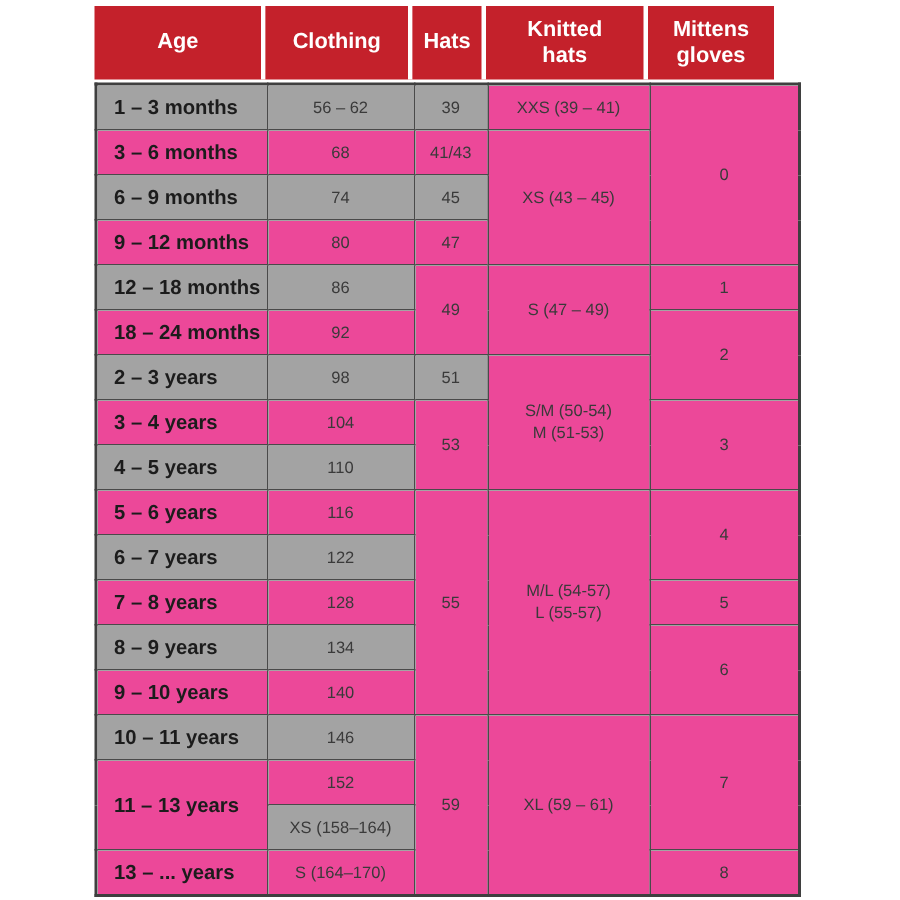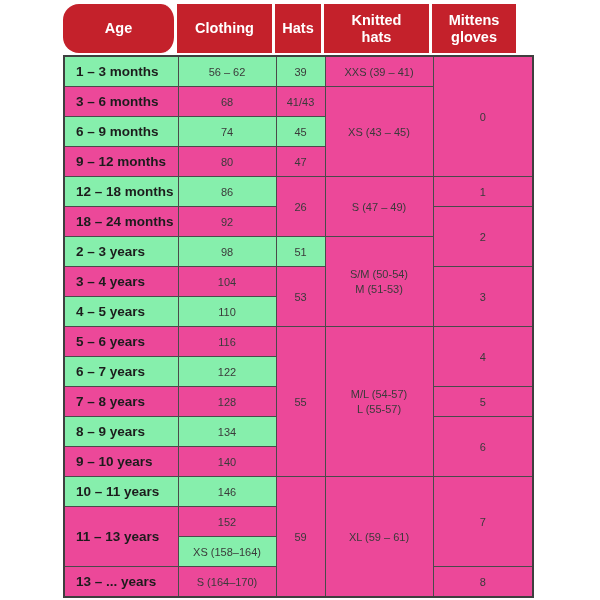--- a/index.html
+++ b/index.html
@@ -30,21 +30,21 @@
     font-size: 14.5px;
     line-height: 1.15;
     display: flex;
     align-items: center;
     justify-content: center;
     text-align: center;
     white-space: pre-line;
     border-right: 3px solid #ffffff;
   }
   .hdr-cell:last-child { border-right: none; }
-  .w-age  { width: 114px; border-radius: 16px; }
+  .w-age  { width: 114px; }
   .w-clo  { width: 98px; }
   .w-hat  { width: 49px; }
   .w-knit { width: 108px; text-align: center; }
   .w-mit  { width: 84px; }
   
   table.size-chart {
     border-collapse: collapse;
     table-layout: fixed;
     width: 469px;
     margin-top: 2px;
@@ -60,21 +60,21 @@
     vertical-align: middle;
     overflow: hidden;
   }
   .size-chart td.age {
     text-align: left;
     padding-left: 11px;
     font-weight: bold;
     font-size: 13.5px;
     color: #1c1c1c;
   }
-  .gray { background: #86efac; }
+  .gray { background: #a3a3a3; }
   .lite { background: #ec4899; }
   .ge   { border-bottom: 3px solid #383838; } 
   .knitline { line-height: 1.35; }
 </style>
 </head>
 <body>
 
 <div class="chart-wrap">
 
   <div class="hdr">
@@ -120,21 +120,21 @@
 
       <tr>
         <td class="age lite ge">9 – 12 months</td>
         <td class="lite ge">80</td>
         <td class="lite ge">47</td>
       </tr>
 
       <tr>
         <td class="age gray">12 – 18 months</td>
         <td class="gray">86</td>
-        <td class="lite ge" rowspan="2">26</td>
+        <td class="lite ge" rowspan="2">49</td>
         <td class="lite ge" rowspan="2">S (47 – 49)</td>
         <td class="lite">1</td>
       </tr>
 
       <tr>
         <td class="age lite ge">18 – 24 months</td>
         <td class="lite ge">92</td>
         <td class="lite" rowspan="2">2</td>
       </tr>
 

